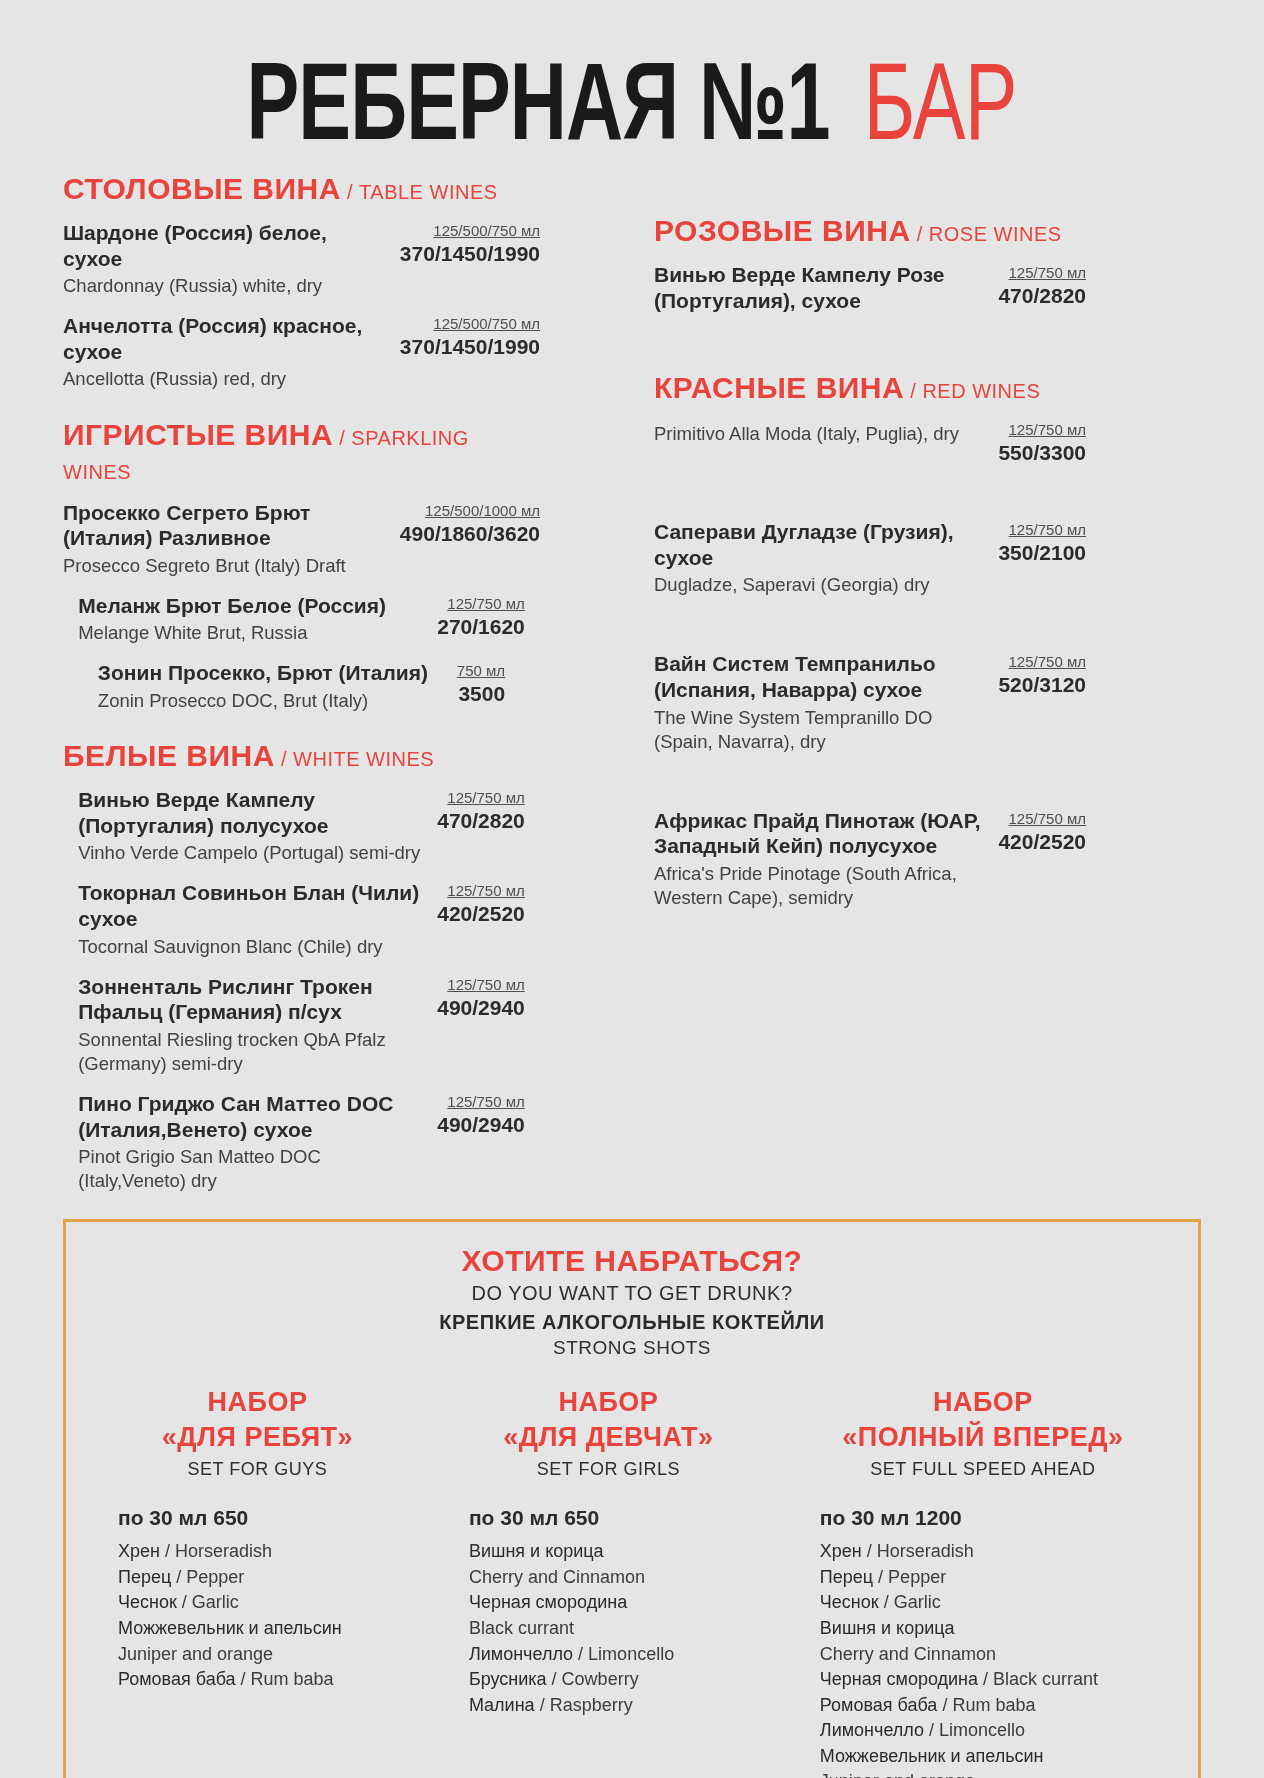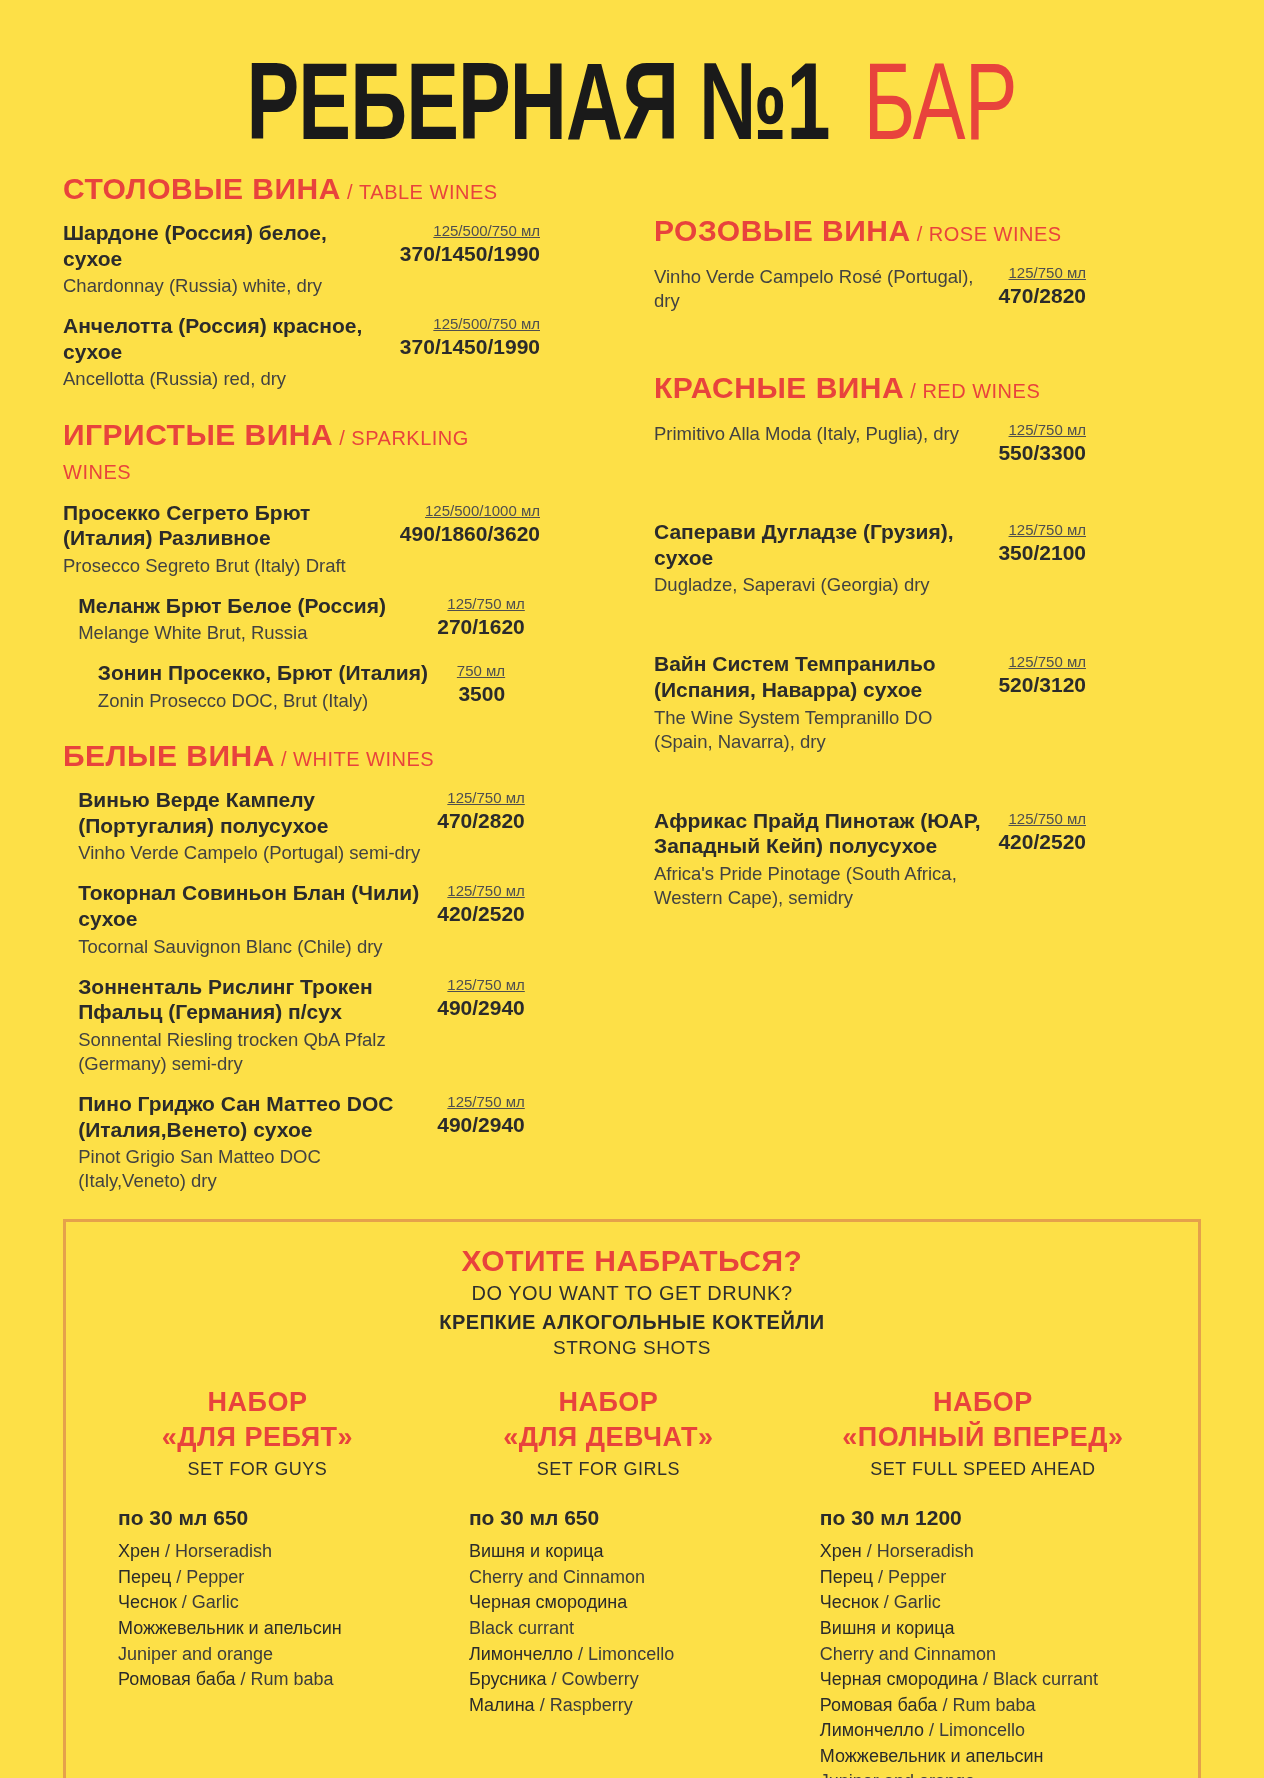--- a/index.html
+++ b/index.html
@@ -2,21 +2,21 @@
 <html lang="ru"><head>
 <meta charset="utf-8">
 <style>
   * { margin: 0; padding: 0; box-sizing: border-box; }
   html, body { background: #ffffff; }
   .page {
     position: relative;
     width: 1264px;
     height: 1778px;
     margin: 0 auto;
-    background: #fde047;
+    background: #e5e5e5;
     font-family: "Liberation Sans", sans-serif;
     color: #2b2b2b;
     overflow: hidden;
   }
   
   .logo {
     text-align: center;
     padding-top: 46px;
     height: 150px;
   }
@@ -196,21 +196,21 @@
               <div class="price">490/2940</div>
             </div>
           </div>
         </section>
       </div>
     <div id="col-right">
         <section class="wine-section">
           <h2 class="section-title"><span class="t-ru">РОЗОВЫЕ ВИНА</span><span class="t-en"> / ROSE WINES</span></h2>
           <div class="item">
             <div class="names">
-              <div class="name-en">Vinho Verde Campelo Rosé (Portugal), dry</div>
+              <div class="name-ru">Винью Верде Кампелу Розе (Португалия), сухое</div>
             </div>
             <div class="price-block">
               <div class="vol">125/750 мл</div>
               <div class="price">470/2820</div>
             </div>
           </div>
         </section>
         <section class="wine-section">
           <h2 class="section-title"><span class="t-ru">КРАСНЫЕ ВИНА</span><span class="t-en"> / RED WINES</span></h2>
           <div class="item">

